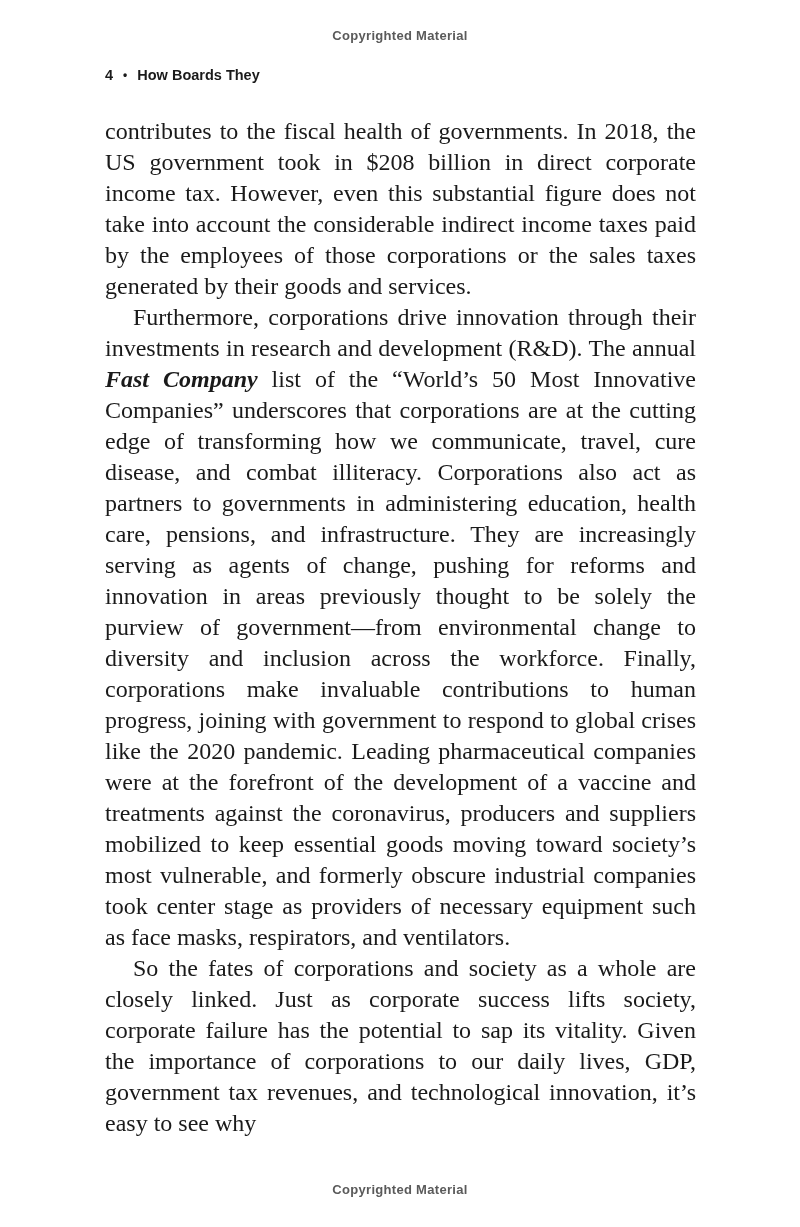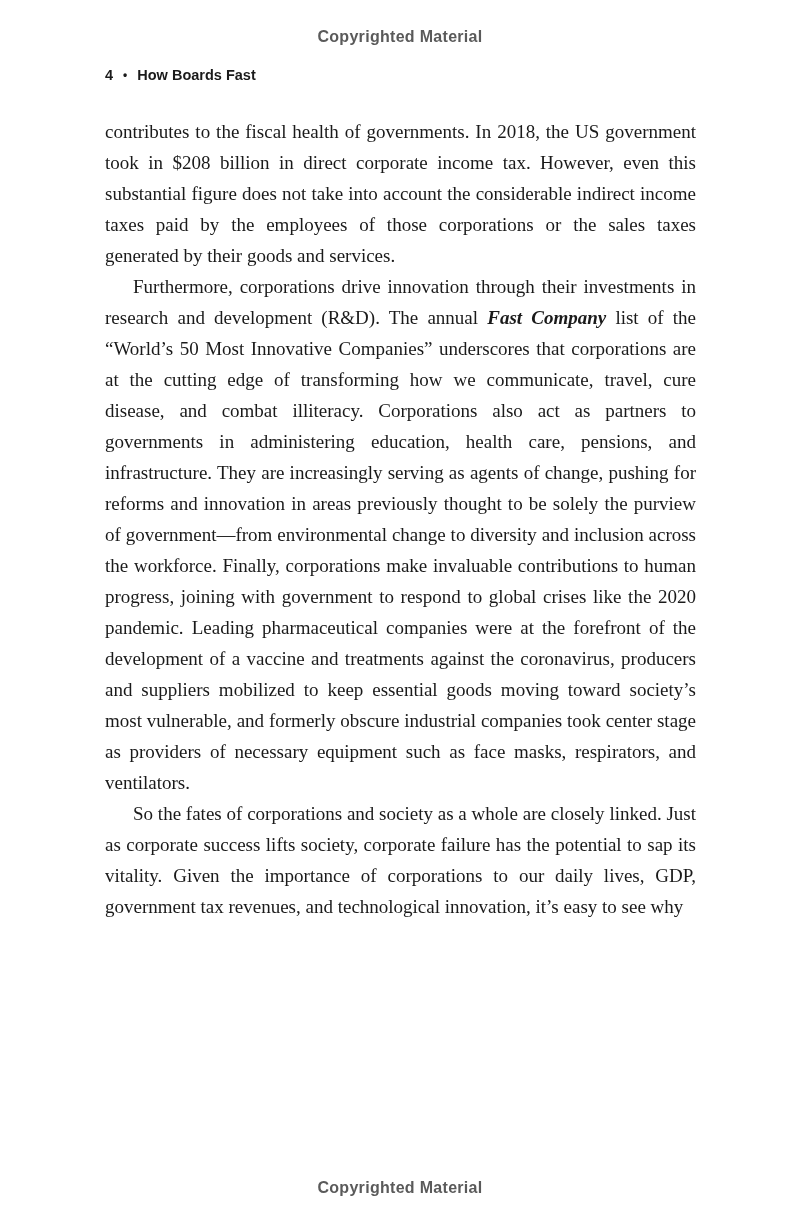--- a/index.html
+++ b/index.html
@@ -14,21 +14,21 @@
     font-family: "Liberation Serif", serif;
     overflow: hidden;
   }
   .watermark {
     position: absolute;
     left: 0;
     width: 100%;
     text-align: center;
     font-family: "Liberation Sans", sans-serif;
     font-weight: bold;
-    font-size: 16px;
+    font-size: 13px;
     letter-spacing: 0.3px;
     color: var(--watermark, #5a5a5a);
   }
   .watermark-top { top: 28px; }
   .watermark-bottom { bottom: 30px; }
   .running-head {
     position: absolute;
     top: 67px;
     left: 105px;
     font-family: "Liberation Sans", sans-serif;
@@ -43,37 +43,37 @@
     font-size: 12px;
     vertical-align: 1px;
   }
   .body-text {
     position: absolute;
     top: 116px;
     left: 105px;
     width: 591px;
   }
   .para {
-    font-size: 19px;
+    font-size: 24px;
     line-height: 31px;
     text-align: justify;
     color: var(--text, #1a1a1a);
   }
   .para.indent { text-indent: 28px; }
   .run-italic { font-style: italic; font-weight: bold; }
 </style>
 </head>
 <body>
 
 <div class="page">
 
   <div class="watermark watermark-top">Copyrighted Material</div>
 
   <div class="running-head">
-    <span>4</span><span class="sep">•</span><span>How Boards Fast</span>
+    <span>4</span><span class="sep">•</span><span>How Boards They</span>
   </div>
 
   <div class="body-text">
 
     <p class="para"><span>contributes to the fiscal health of governments. In 2018, the US government took in $208 billion in direct corporate income tax. However, even this substantial figure does not take into account the considerable indirect income taxes paid by the employees of those corporations or the sales taxes generated by their goods and services.</span></p>
 
     <p class="para indent"><span>Furthermore, corporations drive innovation through their investments in research and development (R&amp;D). The annual </span><span class="run-italic">Fast Company</span><span> list of the “World’s 50 Most Innovative Companies” underscores that corporations are at the cutting edge of transforming how we communicate, travel, cure disease, and combat illiteracy. Corporations also act as partners to governments in administering education, health care, pensions, and infrastructure. They are increasingly serving as agents of change, pushing for reforms and innovation in areas previously thought to be solely the purview of government—from environmental change to diversity and inclusion across the workforce. Finally, corporations make invaluable contributions to human progress, joining with government to respond to global crises like the 2020 pandemic. Leading pharmaceutical companies were at the forefront of the development of a vaccine and treatments against the coronavirus, producers and suppliers mobilized to keep essential goods moving toward society’s most vulnerable, and formerly obscure industrial companies took center stage as providers of necessary equipment such as face masks, respirators, and ventilators.</span></p>
 
     <p class="para indent"><span>So the fates of corporations and society as a whole are closely linked. Just as corporate success lifts society, corporate failure has the potential to sap its vitality. Given the importance of corporations to our daily lives, GDP, government tax revenues, and technological innovation, it’s easy to see why</span></p>
 

